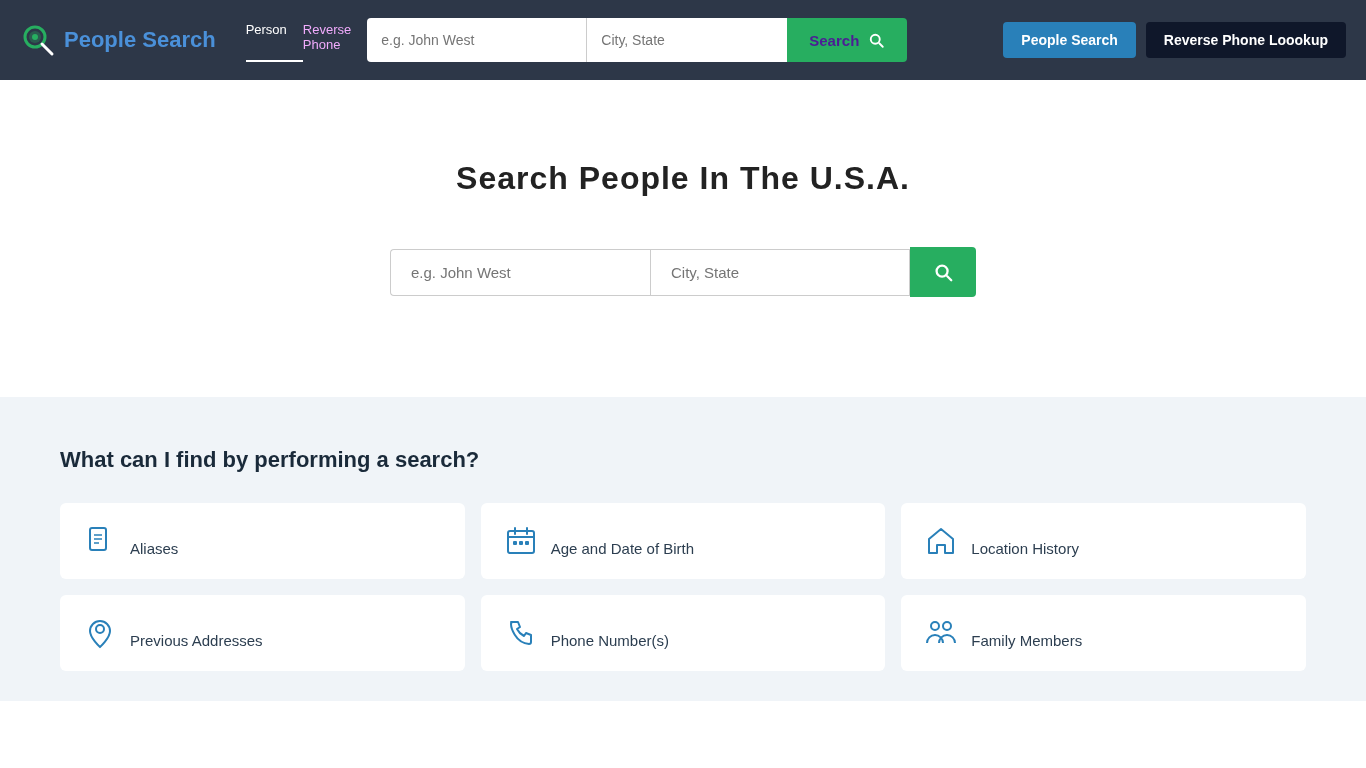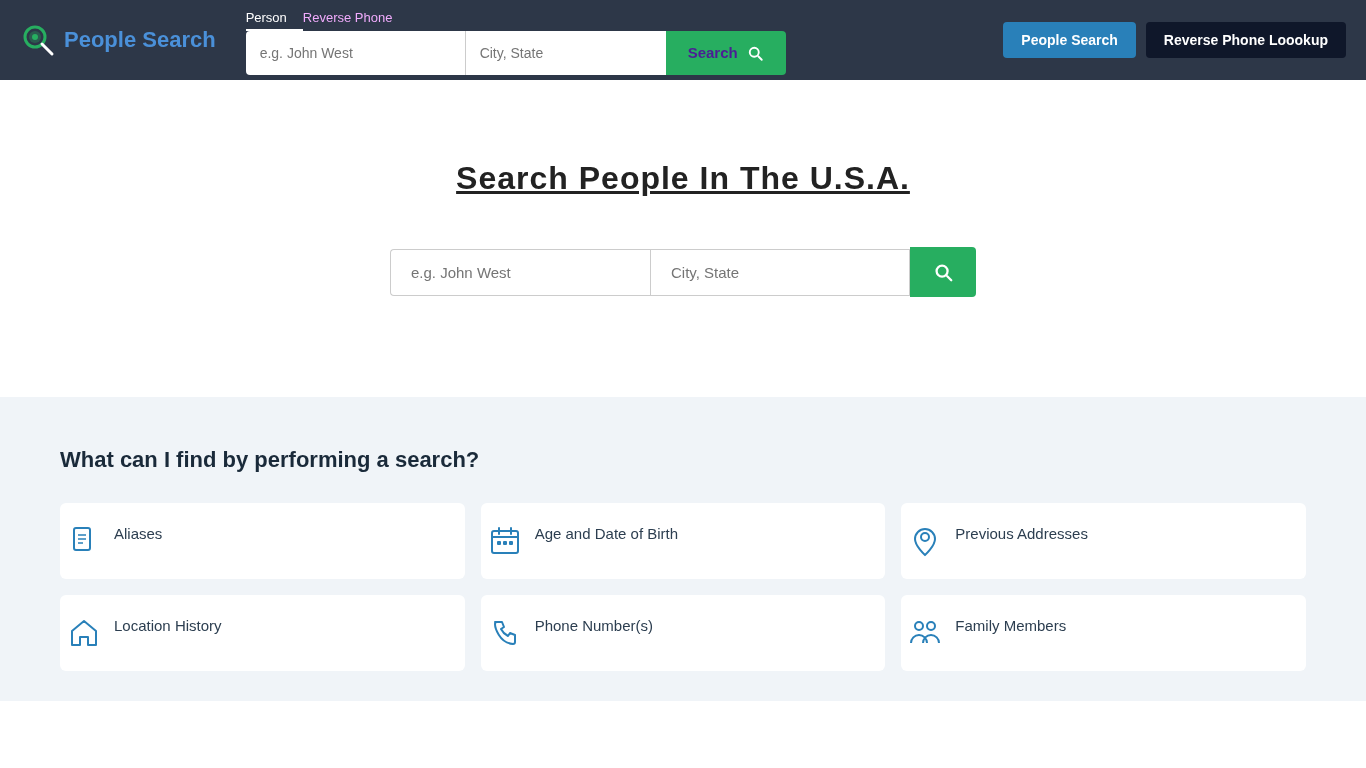--- a/index.html
+++ b/index.html
@@ -25,21 +25,21 @@
       width: 36px;
       height: 36px;
     }
     .logo-text {
       color: #4a90d9;
       font-size: 22px;
       font-weight: bold;
     }
     .header-search-wrapper {
       display: flex;
-      flex-direction: column;
+      flex-direction: row;
       flex: 1;
       max-width: 560px;
     }
     .header-tabs {
       display: flex;
       margin-bottom: 0;
     }
     .header-tab {
       color: #f0abfc;
       font-size: 13px;
@@ -112,21 +112,20 @@
       align-items: center;
       justify-content: center;
       padding: 80px 20px 100px;
     }
     .hero-title {
       font-size: 32px;
       font-weight: bold;
       color: #222;
       margin-bottom: 50px;
       letter-spacing: 1px;
-      text-decoration: underline;
     }
     .hero-search-bar {
       display: flex;
       align-items: center;
       gap: 0;
     }
     .hero-input {
       border: 1px solid #ccc;
       outline: none;
       padding: 14px 20px;
@@ -165,23 +164,23 @@
       margin-bottom: 30px;
     }
     .features-grid {
       display: grid;
       grid-template-columns: 1fr 1fr 1fr;
       gap: 16px;
     }
     .feature-card {
       background: #fff;
       border-radius: 6px;
-      padding: 22px 8px;
-      display: flex;
-      align-items: flex-start;
+      padding: 22px 24px;
+      display: flex;
+      align-items: flex-end;
       gap: 14px;
     }
     .feature-icon {
       width: 32px;
       height: 32px;
       flex-shrink: 0;
       color: #2980b9;
     }
     .feature-label {
       font-size: 15px;
@@ -268,31 +267,31 @@
         <line x1="22" y1="3" x2="22" y2="9" stroke="#2980b9" stroke-width="2" stroke-linecap="round"></line>
         <rect x="8" y="16" width="4" height="4" rx="1" fill="#2980b9"></rect>
         <rect x="14" y="16" width="4" height="4" rx="1" fill="#2980b9"></rect>
         <rect x="20" y="16" width="4" height="4" rx="1" fill="#2980b9"></rect>
       </svg>
       <span class="feature-label">Age and Date of Birth</span>
     </div>
 
     <div class="feature-card">
       <svg class="feature-icon" viewBox="0 0 32 32" fill="none">
+        <path d="M4 14L16 4l12 10v14H20v-8h-8v8H4V14z" stroke="#2980b9" stroke-width="2" stroke-linejoin="round"></path>
+      </svg>
+      <span class="feature-label">Location History</span>
+    </div>
+
+    <div class="feature-card">
+      <svg class="feature-icon" viewBox="0 0 32 32" fill="none">
         <circle cx="16" cy="12" r="4" stroke="#2980b9" stroke-width="2"></circle>
         <path d="M16 4C10.477 4 6 8.477 6 14c0 7 10 16 10 16s10-9 10-16c0-5.523-4.477-10-10-10z" stroke="#2980b9" stroke-width="2"></path>
       </svg>
       <span class="feature-label">Previous Addresses</span>
-    </div>
-
-    <div class="feature-card">
-      <svg class="feature-icon" viewBox="0 0 32 32" fill="none">
-        <path d="M4 14L16 4l12 10v14H20v-8h-8v8H4V14z" stroke="#2980b9" stroke-width="2" stroke-linejoin="round"></path>
-      </svg>
-      <span class="feature-label">Location History</span>
     </div>
 
     <div class="feature-card">
       <svg class="feature-icon" viewBox="0 0 32 32" fill="none">
         <path d="M6 5h7l2 5-3 2c1.5 3 4 5.5 7 7l2-3 5 2v7c0 1.1-.9 2-2 2C10 26 6 10 6 7c0-1.1.9-2 2-2z" stroke="#2980b9" stroke-width="2" stroke-linejoin="round"></path>
       </svg>
       <span class="feature-label">Phone Number(s)</span>
     </div>
 
     <div class="feature-card">

